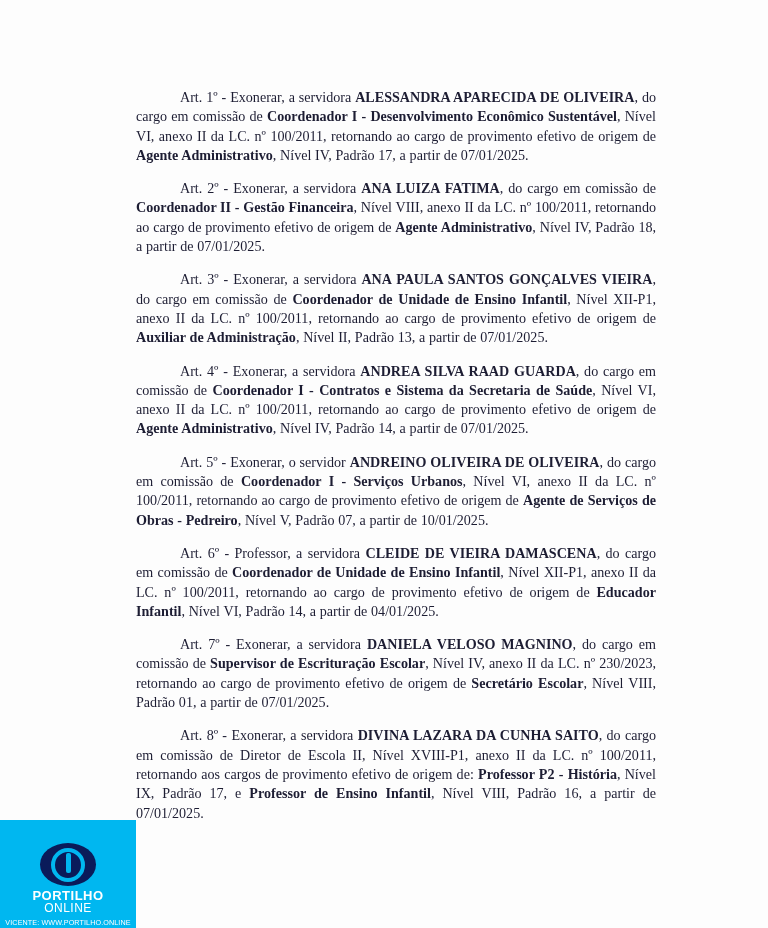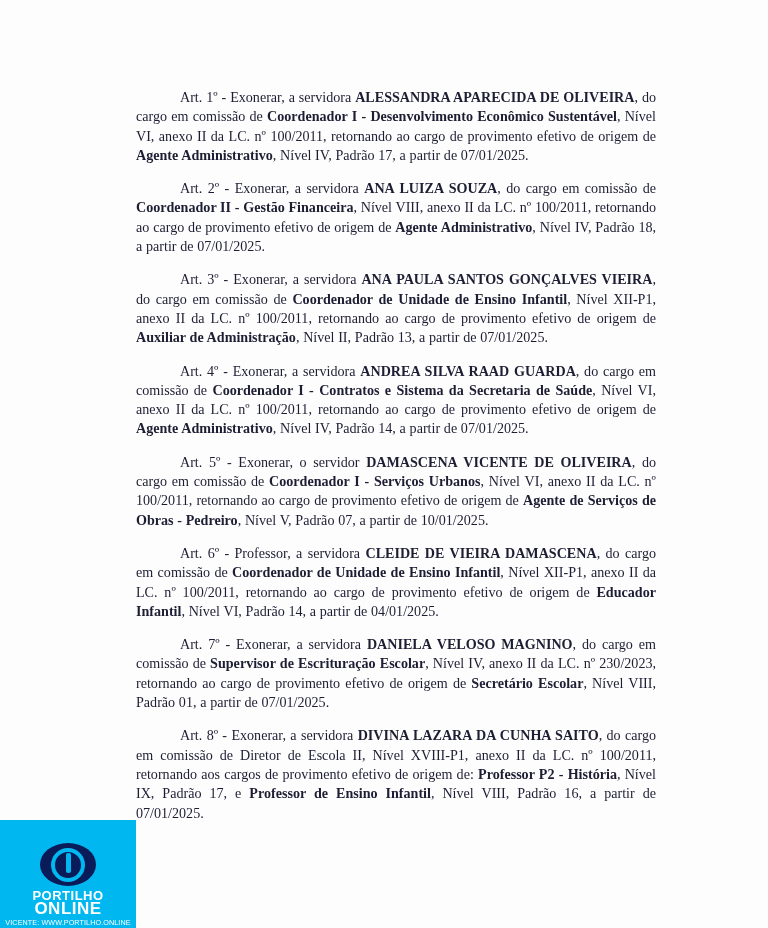--- a/index.html
+++ b/index.html
@@ -92,45 +92,45 @@
   }
   .wm-name {
     font-family: "Liberation Sans", sans-serif;
     font-weight: bold;
     font-size: 13px;
     line-height: 13px;
     letter-spacing: 0.5px;
   }
   .wm-sub {
     font-family: "Liberation Sans", sans-serif;
-    font-weight: bold;
-    font-size: 17px;
+    font-weight: normal;
+    font-size: 12px;
     line-height: 13px;
     letter-spacing: 0.5px;
   }
   .wm-url {
     font-family: "Liberation Sans", sans-serif;
     font-size: 7.2px;
     line-height: 10px;
     margin-top: 3px;
     letter-spacing: 0.1px;
   }
 </style>
 </head>
 <body>
 
 <div class="page">
   <div class="scan-tint"></div>
 
   <div class="doc-body">
       <p class="article"><span>Art. 1º - Exonerar, a servidora </span><b>ALESSANDRA APARECIDA DE OLIVEIRA</b><span>, do cargo em comissão de </span><b>Coordenador I - Desenvolvimento Econômico Sustentável</b><span>, Nível VI, anexo II da LC. nº 100/2011, retornando ao cargo de provimento efetivo de origem de </span><b>Agente Administrativo</b><span>, Nível IV, Padrão 17, a partir de 07/01/2025.</span></p>
-      <p class="article"><span>Art. 2º - Exonerar, a servidora </span><b>ANA LUIZA SOUZA</b><span>, do cargo em comissão de </span><b>Coordenador II - Gestão Financeira</b><span>, Nível VIII, anexo II da LC. nº 100/2011, retornando ao cargo de provimento efetivo de origem de </span><b>Agente Administrativo</b><span>, Nível IV, Padrão 18, a partir de 07/01/2025.</span></p>
+      <p class="article"><span>Art. 2º - Exonerar, a servidora </span><b>ANA LUIZA FATIMA</b><span>, do cargo em comissão de </span><b>Coordenador II - Gestão Financeira</b><span>, Nível VIII, anexo II da LC. nº 100/2011, retornando ao cargo de provimento efetivo de origem de </span><b>Agente Administrativo</b><span>, Nível IV, Padrão 18, a partir de 07/01/2025.</span></p>
       <p class="article"><span>Art. 3º - Exonerar, a servidora </span><b>ANA PAULA SANTOS GONÇALVES VIEIRA</b><span>, do cargo em comissão de </span><b>Coordenador de Unidade de Ensino Infantil</b><span>, Nível XII-P1, anexo II da LC. nº 100/2011, retornando ao cargo de provimento efetivo de origem de </span><b>Auxiliar de Administração</b><span>, Nível II, Padrão 13, a partir de 07/01/2025.</span></p>
       <p class="article"><span>Art. 4º - Exonerar, a servidora </span><b>ANDREA SILVA RAAD GUARDA</b><span>, do cargo em comissão de </span><b>Coordenador I - Contratos e Sistema da Secretaria de Saúde</b><span>, Nível VI, anexo II da LC. nº 100/2011, retornando ao cargo de provimento efetivo de origem de </span><b>Agente Administrativo</b><span>, Nível IV, Padrão 14, a partir de 07/01/2025.</span></p>
-      <p class="article"><span>Art. 5º - Exonerar, o servidor </span><b>DAMASCENA VICENTE DE OLIVEIRA</b><span>, do cargo em comissão de </span><b>Coordenador I - Serviços Urbanos</b><span>, Nível VI, anexo II da LC. nº 100/2011, retornando ao cargo de provimento efetivo de origem de </span><b>Agente de Serviços de Obras - Pedreiro</b><span>, Nível V, Padrão 07, a partir de 10/01/2025.</span></p>
+      <p class="article"><span>Art. 5º - Exonerar, o servidor </span><b>ANDREINO OLIVEIRA DE OLIVEIRA</b><span>, do cargo em comissão de </span><b>Coordenador I - Serviços Urbanos</b><span>, Nível VI, anexo II da LC. nº 100/2011, retornando ao cargo de provimento efetivo de origem de </span><b>Agente de Serviços de Obras - Pedreiro</b><span>, Nível V, Padrão 07, a partir de 10/01/2025.</span></p>
       <p class="article"><span>Art. 6º - Professor, a servidora </span><b>CLEIDE DE VIEIRA DAMASCENA</b><span>, do cargo em comissão de </span><b>Coordenador de Unidade de Ensino Infantil</b><span>, Nível XII-P1, anexo II da LC. nº 100/2011, retornando ao cargo de provimento efetivo de origem de </span><b>Educador Infantil</b><span>, Nível VI, Padrão 14, a partir de 04/01/2025.</span></p>
       <p class="article"><span>Art. 7º - Exonerar, a servidora </span><b>DANIELA VELOSO MAGNINO</b><span>, do cargo em comissão de </span><b>Supervisor de Escrituração Escolar</b><span>, Nível IV, anexo II da LC. nº 230/2023, retornando ao cargo de provimento efetivo de origem de </span><b>Secretário Escolar</b><span>, Nível VIII, Padrão 01, a partir de 07/01/2025.</span></p>
       <p class="article"><span>Art. 8º - Exonerar, a servidora </span><b>DIVINA LAZARA DA CUNHA SAITO</b><span>, do cargo em comissão de Diretor de Escola II, Nível XVIII-P1, anexo II da LC. nº 100/2011, retornando aos cargos de provimento efetivo de origem de: </span><b>Professor P2 - História</b><span>, Nível IX, Padrão 17, e </span><b>Professor de Ensino Infantil</b><span>, Nível VIII, Padrão 16, a partir de 07/01/2025.</span></p>
     </div>
 
   <div class="watermark">
     <div class="wm-circle"></div>
     <div class="wm-name">PORTILHO</div>
     <div class="wm-sub">ONLINE</div>
     <div class="wm-url">VICENTE: WWW.PORTILHO.ONLINE</div>

